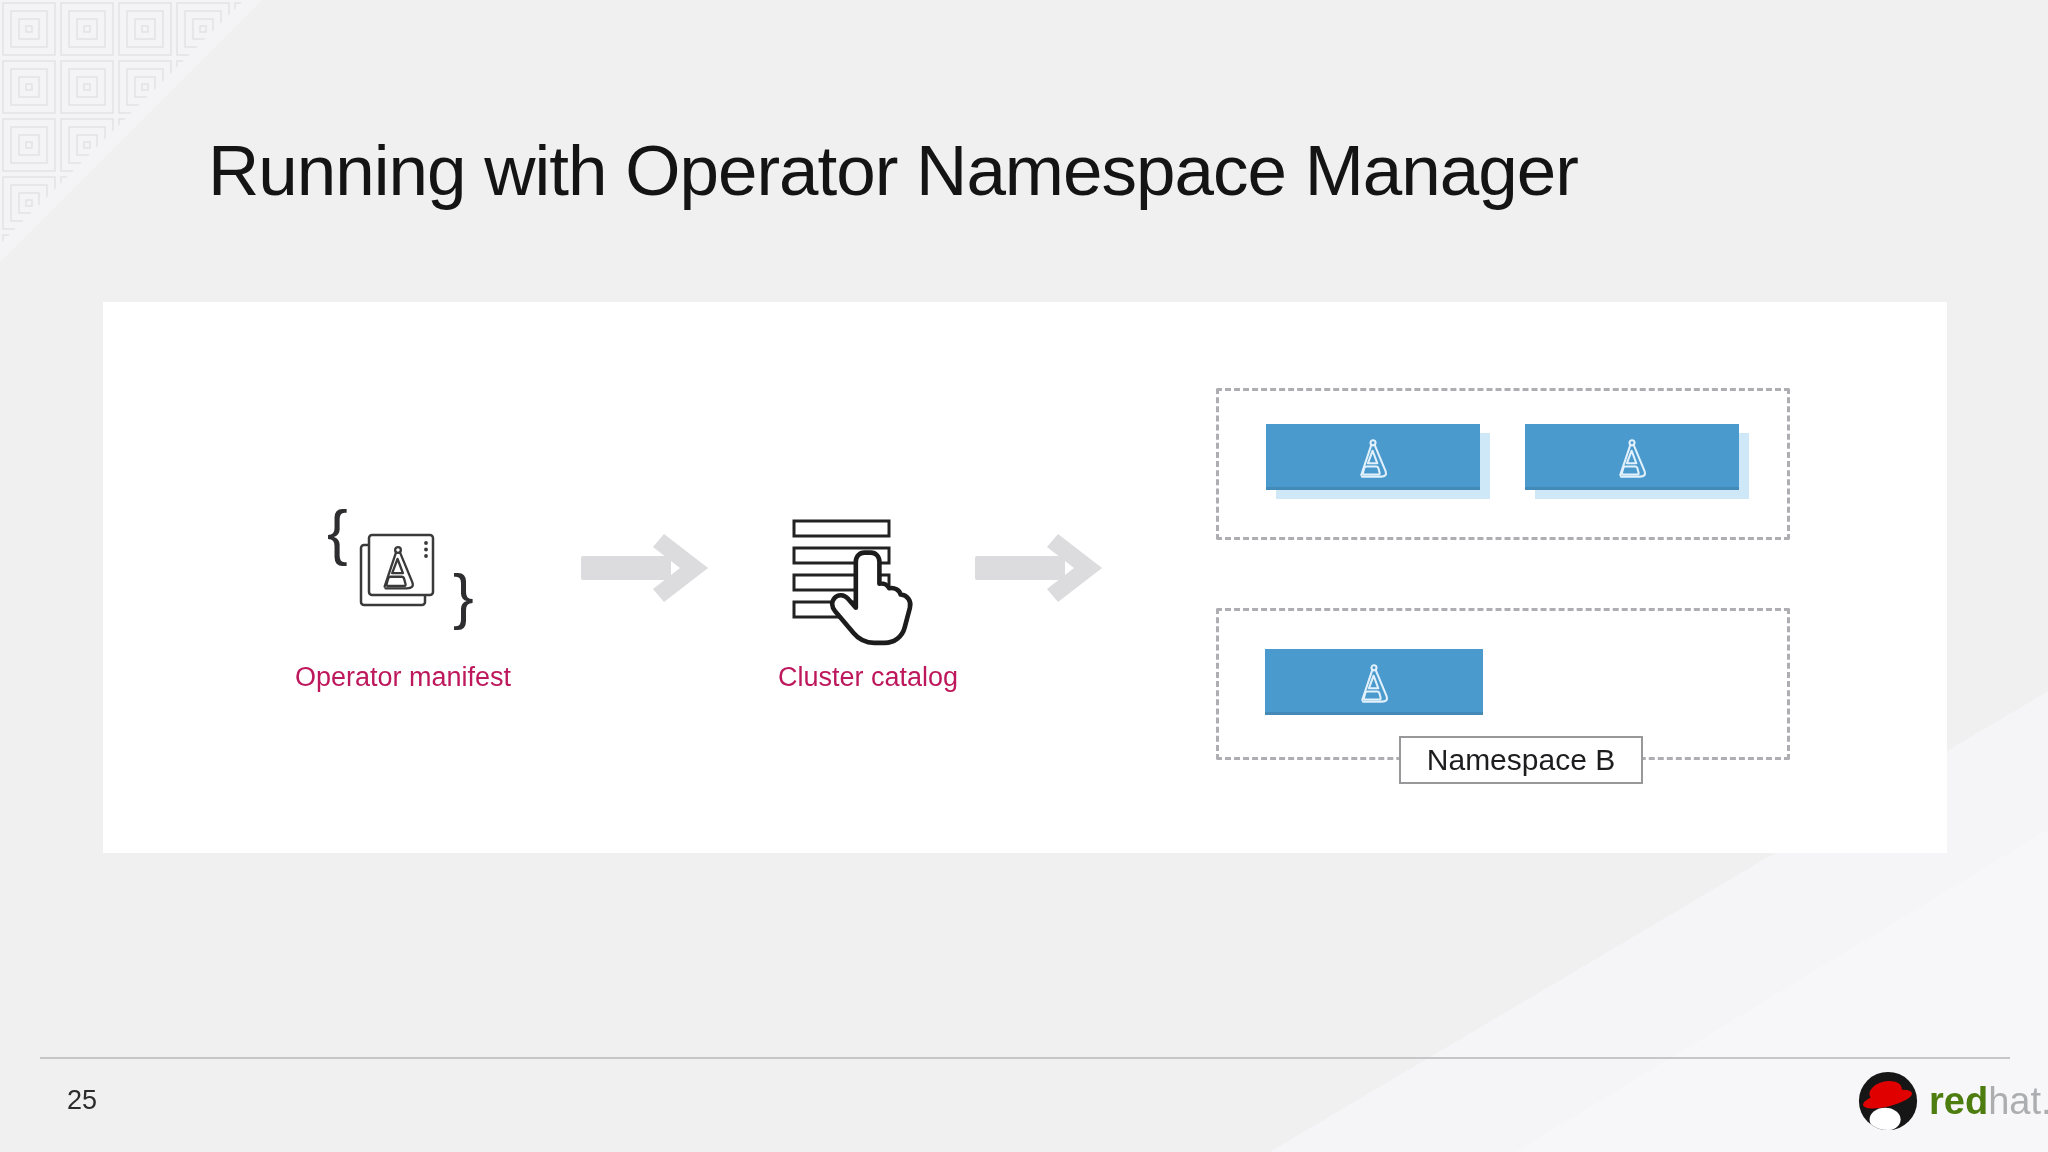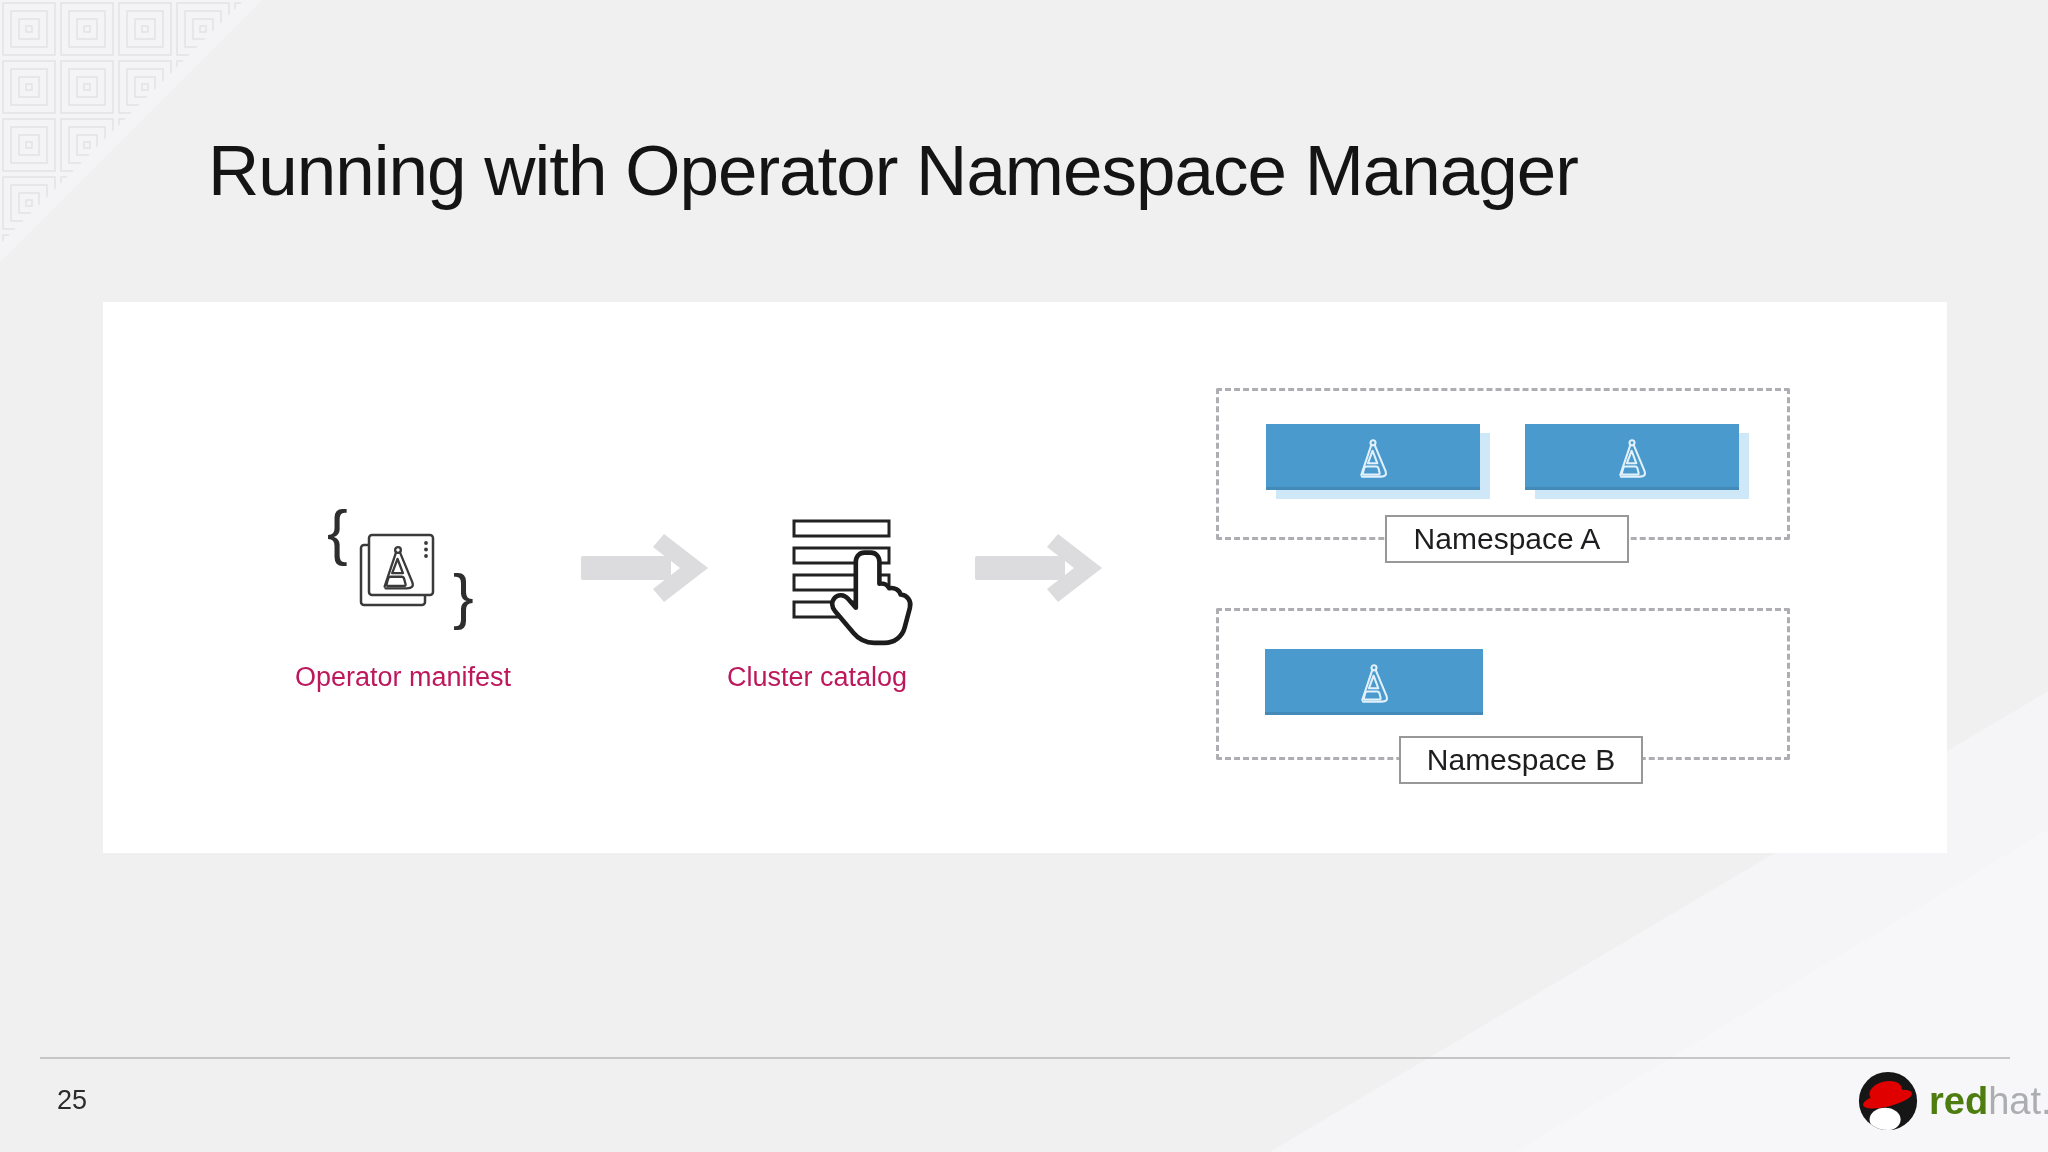--- a/index.html
+++ b/index.html
@@ -34,39 +34,39 @@
   .arrow2{left:872px;top:226px;}
 
   
   .cat-bars{left:689px;top:217px;}
   .cat-hand{left:722px;top:246px;}
 
   
   .diagram-caption{position:absolute;width:300px;text-align:center;font-size:27px;
                    color:#be185d;font-weight:500;top:360px;}
   .cap-op{left:150px;}
-  .cap-cat{left:564px;}
+  .cap-cat{left:615px;}
 
   
   .ns{position:absolute;width:568px;height:146px;border:3px dashed #aeaeb2;
       border-radius:2px;background:transparent;}
   .ns-a{left:1113px;top:86px;}
   .ns-b{left:1113px;top:306px;}
   .op-box{position:absolute;width:214px;height:66px;background:#4b9ace;z-index:2;
           display:flex;align-items:center;justify-content:center;
           box-shadow:inset 0 -3px 0 rgba(0,0,0,0.10);}
   .op-box-shadow{position:absolute;width:214px;height:66px;background:#cfe8f8;z-index:1;}
   .ns-label{position:absolute;width:240px;height:44px;background:#ffffff;
             border:2px solid #98989b;z-index:3;display:flex;align-items:center;
             justify-content:center;font-size:30px;font-weight:500;color:#1d1d1f;}
 
   
   .footer-line{position:absolute;left:40px;top:1057px;width:1970px;height:2px;
                background:#c6c6c9;z-index:2;}
-  .page-num{position:absolute;left:57px;top:1085px;font-size:27px;color:#2b2b2b;z-index:2;}
+  .page-num{position:absolute;left:67px;top:1085px;font-size:27px;color:#2b2b2b;z-index:2;}
   .logo{position:absolute;left:1856px;top:1068px;display:flex;align-items:center;
         gap:9px;z-index:2;}
   .logo-text{font-size:38px;line-height:66px;}
   .logo-red{font-weight:700;color:#4d7c0f;}
   .logo-hat{font-weight:400;color:#abadb0;}
 </style>
 </head>
 <body>
 
 <svg width="0" height="0" style="position:absolute" aria-hidden="true">
@@ -160,21 +160,20 @@
       <svg width="44" height="44" viewBox="0 0 56 56" style="color:#e2f1fb">
           <use href="#appA"></use>
         </svg>
     </div>
     <div class="op-box-shadow" style="left:316px;top:42px"></div>
     <div class="op-box" style="left:306px;top:33px">
       <svg width="44" height="44" viewBox="0 0 56 56" style="color:#e2f1fb">
           <use href="#appA"></use>
         </svg>
     </div>
-    <div class="ns-label" style="left:166px;top:124px">Namespace A</div>
   </div>
 
   <div class="ns ns-b">
     <div class="op-box" style="left:46px;top:38px;width:218px">
       <svg width="44" height="44" viewBox="0 0 56 56" style="color:#e2f1fb">
           <use href="#appA"></use>
         </svg>
     </div>
     <div class="ns-label" style="left:180px;top:125px">Namespace B</div>
   </div>

